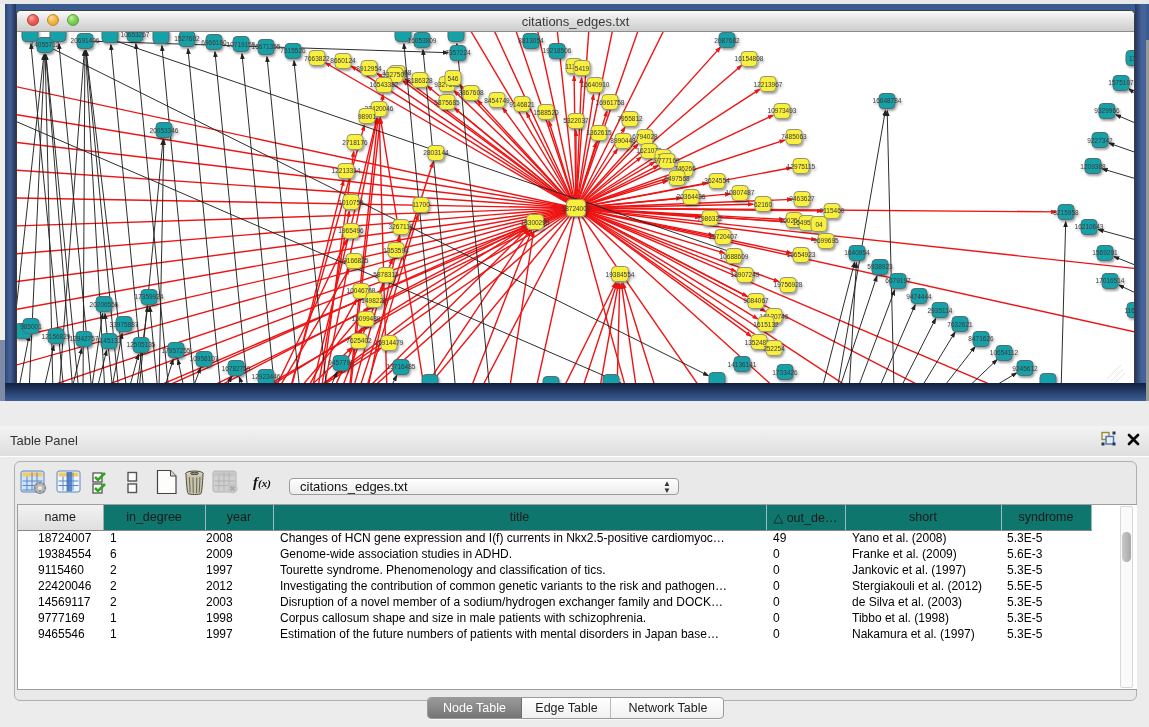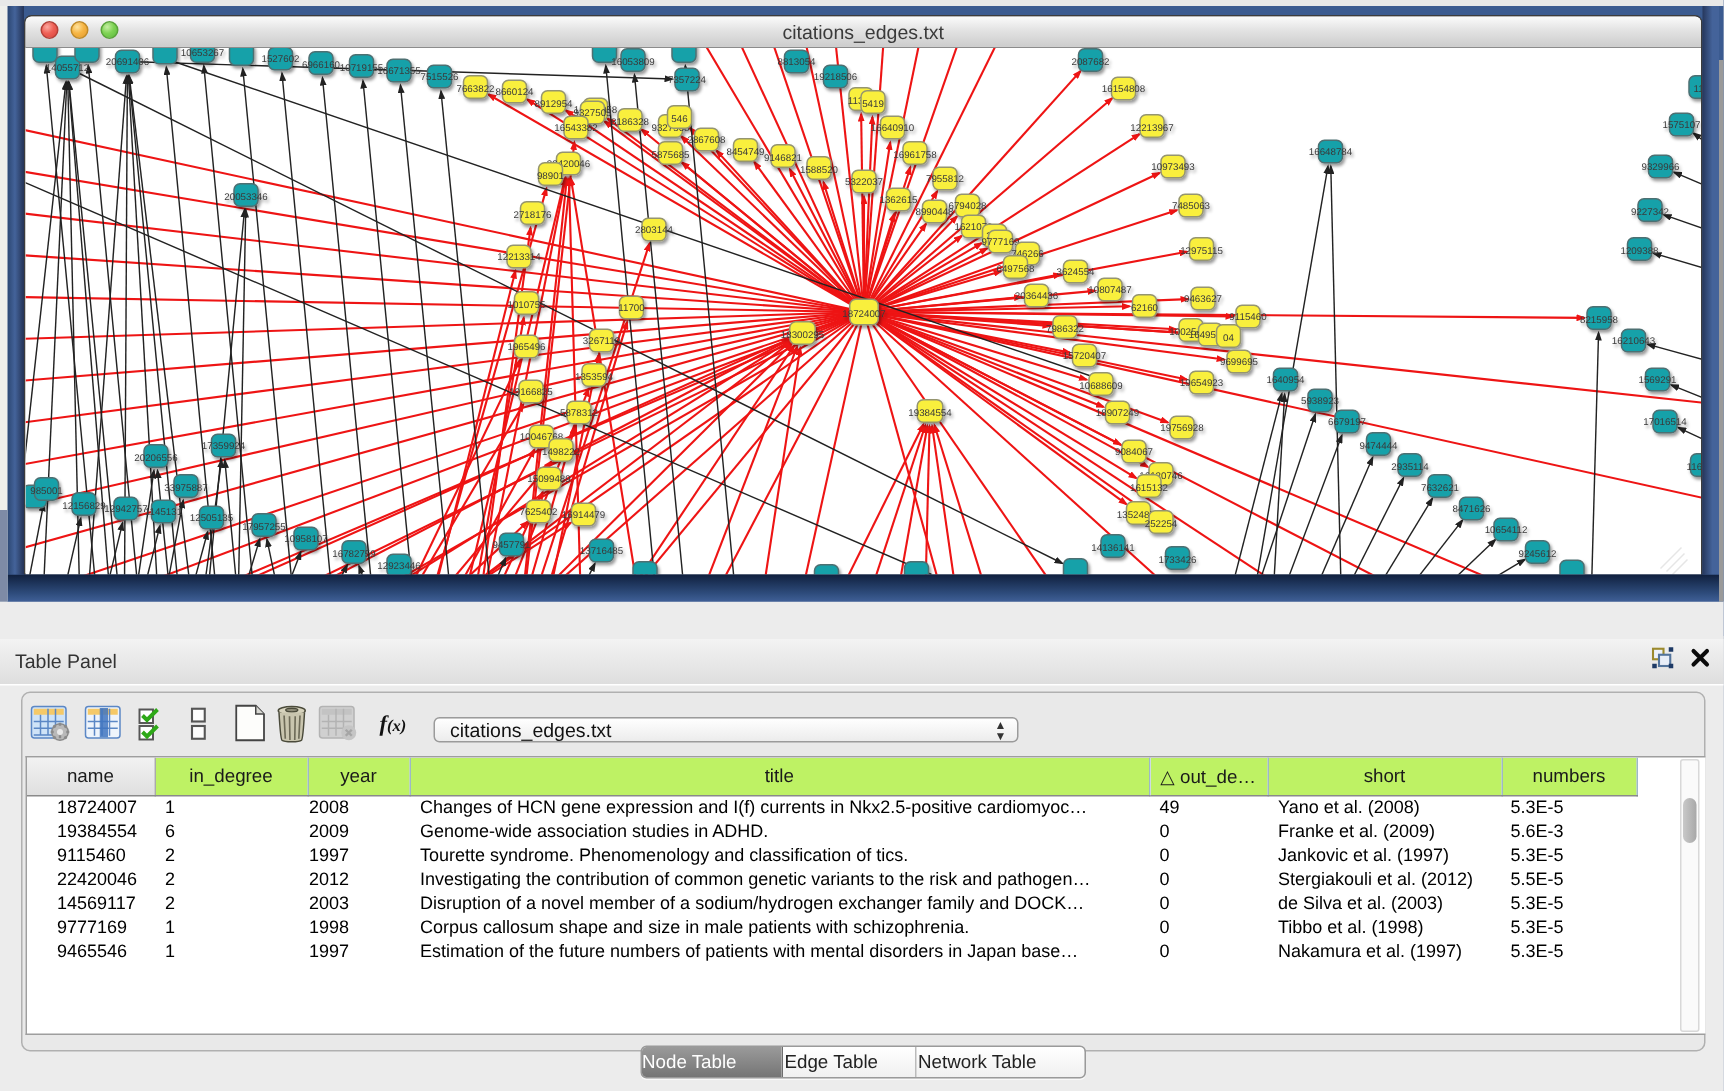--- a/index.html
+++ b/index.html
@@ -23,29 +23,29 @@
 #tph{position:absolute;left:0;top:2px;width:1149px;height:31px;background:linear-gradient(#f3f3f3,#dedede);border-bottom:1px solid #fff}
 #tph .t{position:absolute;left:10px;top:7px;font-size:13px;color:#333}
 #tph .fl{position:absolute;right:33px;top:5px}
 #tph .x{position:absolute;right:9px;top:6px}
 #panel{position:absolute;left:14px;top:37px;width:1123px;height:240px;background:#e9e9e9;border:1px solid #b0b0b0;border-radius:6px}
 #tbar{position:absolute;left:2px;top:6px;width:700px;height:30px}
 #dd{position:absolute;left:274px;top:16px;width:390px;height:17px;border:1px solid #9b9b9b;border-radius:4px;background:linear-gradient(#ffffff,#ececec);font-size:13px;line-height:15px;padding-left:10px;color:#111}
 #dd .ar{position:absolute;right:7px;top:1px;font-size:8px;letter-spacing:0;color:#333;line-height:7px}
 #tbl{position:absolute;left:2px;top:42px;width:1120px;height:186px;background:#fff;border:1px solid #9e9e9e;border-right:none;overflow:hidden}
 table{border-collapse:collapse;table-layout:fixed;width:1073px;font-size:12px}
-th{height:25px;font-weight:normal;font-size:12.5px;color:#1a1a1a;background:#bef264;border-right:1px solid #9db8c6;border-bottom:1px solid #8a8a8a;overflow:hidden;white-space:nowrap}
+th{height:25px;font-weight:normal;font-size:12.5px;color:#1a1a1a;background:#0f766e;border-right:1px solid #9db8c6;border-bottom:1px solid #8a8a8a;overflow:hidden;white-space:nowrap}
 th.c1{background:linear-gradient(#f2f2f2,#dfdfdf);border-right:1px solid #aaa}
 td{height:16px;padding:0;overflow:hidden;white-space:nowrap;color:#000}
 .c1{width:85px}.c2{width:102px}.c3{width:68px}.c4{width:493px}.c5{width:79px}.c6{width:156px}.c7{width:90px}
 td.c1{padding-left:20px}td.c2{padding-left:7px}td.c3{padding-left:1px}td.c4{padding-left:7px}td.c5{padding-left:7px}td.c6{padding-left:7px}td.c7{padding-left:6px}
 #sb{position:absolute;right:3px;top:44px;width:13px;height:182px;background:#fafafa;border:1px solid #d8d8d8;border-radius:2px}
 #sb .th{position:absolute;left:1px;top:25px;width:9px;height:30px;border-radius:5px;background:linear-gradient(90deg,#c9c9c9,#a8a8a8)}
 #tabs{position:absolute;left:427px;top:273px;width:297px;height:22px;border:1px solid #9a9a9a;border-radius:4px;background:linear-gradient(#ffffff,#f0f0f0);box-shadow:0 1px 0 rgba(255,255,255,.7)}
-#tabs div{position:absolute;top:0;height:20px;line-height:20px;font-size:12.5px;text-align:left;color:#222}
+#tabs div{position:absolute;top:0;height:20px;line-height:20px;font-size:12.5px;text-align:center;color:#222}
 #tabs .s1{left:0;width:94px;background:linear-gradient(#9a9a9a,#757575);color:#fff;border-radius:3px 0 0 3px;border-right:1px solid #6e6e6e}
 #tabs .s2{left:95px;width:88px;border-right:1px solid #bbb}
 #tabs .s3{left:184px;width:112px}
 #status{position:absolute;right:8px;bottom:4px;font-size:9.5px;color:#222}
 #status .dot{display:inline-block;width:12px;height:12px;border-radius:50%;background:radial-gradient(circle at 35% 30%,#8fe58a,#3dbf3d 55%,#2da32d);border:1px solid #2a8f2a;vertical-align:-3px;margin-left:4px}
 </style></head>
 <body>
 <div id="desk">
  <div class="topline"></div>
  <div id="win">
@@ -610,21 +610,21 @@
   <div id="tbl">
    <table>
     <tbody>
             <tr>
               <th class="c1">name</th>
               <th class="c2">in_degree</th>
               <th class="c3">year</th>
               <th class="c4">title</th>
               <th class="c5">△ out_de…</th>
               <th class="c6">short</th>
-              <th class="c7">numbers</th>
+              <th class="c7">syndrome</th>
             </tr>
     <tr>
               <td class="c1">18724007</td>
               <td class="c2">1</td>
               <td class="c3">2008</td>
               <td class="c4">Changes of HCN gene expression and I(f) currents in Nkx2.5-positive cardiomyoc…</td>
               <td class="c5">49</td>
               <td class="c6">Yano et al. (2008)</td>
               <td class="c7">5.3E-5</td>
             </tr>

